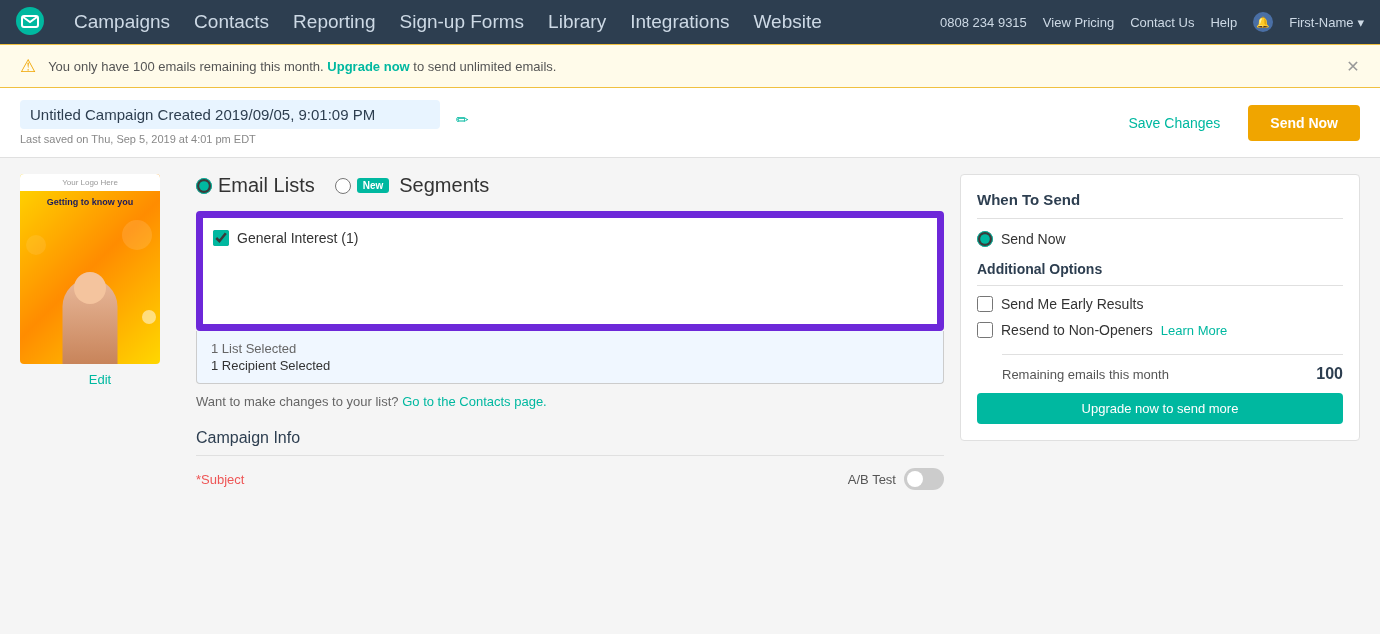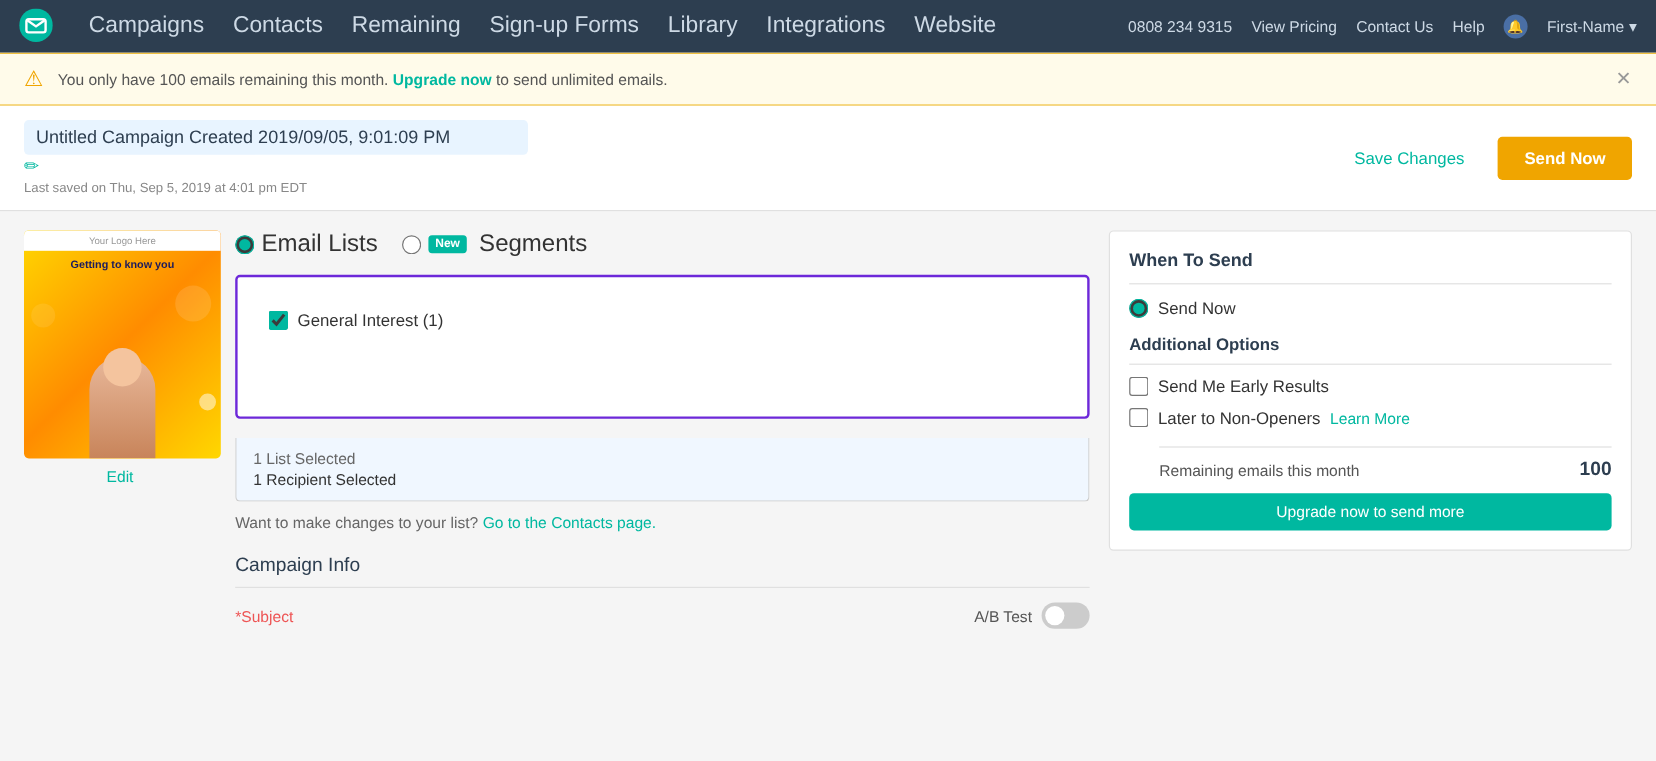--- a/index.html
+++ b/index.html
@@ -20,50 +20,50 @@
     
     .alert-banner { background: #fffbea; border: 1px solid #f0c040; border-left: none; border-right: none; padding: 10px 20px; display: flex; align-items: center; gap: 12px; position: relative; }
     .alert-icon { color: #f0a500; font-size: 18px; }
     .alert-text { font-size: 13px; color: #555; flex: 1; }
     .alert-text a { color: #00b8a0; text-decoration: none; font-weight: bold; }
     .alert-close { position: absolute; right: 16px; top: 50%; transform: translateY(-50%); background: none; border: none; cursor: pointer; color: #999; font-size: 16px; width: 22px; height: 22px; border-radius: 50%; display: flex; align-items: center; justify-content: center; }
 
     
     .header-bar { background: #fff; padding: 12px 20px; display: flex; align-items: center; justify-content: space-between; border-bottom: 1px solid #e0e0e0; }
     .header-left { display: flex; flex-direction: column; }
-    .campaign-title-row { display: flex; align-items: flex-start; gap: 0; flex-direction: column; }
+    .campaign-title-row { display: flex; align-items: flex-end; gap: 16px; }
     .campaign-title-input { font-size: 15px; color: #2d3e50; background: #e8f4ff; border: none; padding: 6px 10px; border-radius: 4px; min-width: 420px; font-weight: 400; }
     .edit-title-icon { color: #00b8a0; cursor: pointer; font-size: 15px; }
     .last-saved { font-size: 11px; color: #888; margin-top: 4px; }
     .header-right { display: flex; align-items: center; gap: 12px; }
     .save-changes-btn { background: none; border: none; color: #00b8a0; font-size: 14px; cursor: pointer; padding: 8px 16px; }
     .send-now-btn { background: #f0a500; color: #fff; border: none; padding: 10px 22px; border-radius: 4px; font-size: 14px; font-weight: 600; cursor: pointer; }
 
     
     .main-content { display: flex; gap: 0; padding: 16px 20px; }
 
     
     .preview-panel { width: 160px; flex-shrink: 0; margin-right: 16px; }
-    .preview-img { width: 164px; height: 190px; background: linear-gradient(135deg, #ffd700 0%, #ff8c00 50%, #ffd700 100%); border-radius: 4px; overflow: hidden; position: relative; display: flex; flex-direction: column; }
+    .preview-img { width: 140px; height: 190px; background: linear-gradient(135deg, #ffd700 0%, #ff8c00 50%, #ffd700 100%); border-radius: 4px; overflow: hidden; position: relative; display: flex; flex-direction: column; }
     .preview-logo-bar { background: #fff; font-size: 8px; color: #999; text-align: center; padding: 4px; }
     .preview-banner-text { font-size: 9px; font-weight: bold; color: #1a1a5e; text-align: center; padding: 6px 4px; line-height: 1.3; }
     .preview-decorations { flex: 1; position: relative; overflow: hidden; }
     .preview-circle { position: absolute; background: rgba(255,255,255,0.3); border-radius: 50%; }
     .preview-edit { text-align: center; margin-top: 8px; color: #00b8a0; font-size: 13px; cursor: pointer; text-decoration: none; display: block; }
 
     
     .recipients-panel { flex: 1; max-width: 760px; }
     .section-title { font-size: 16px; color: #2d3e50; font-weight: 500; margin-bottom: 12px; padding-bottom: 8px; border-bottom: 1px solid #e0e0e0; }
     .radio-group { display: flex; align-items: center; gap: 20px; margin-bottom: 14px; }
     .radio-option { display: flex; align-items: center; gap: 6px; cursor: pointer; }
     .radio-option input[type="radio"] { accent-color: #00b8a0; width: 16px; height: 16px; }
     .radio-label { font-size: 20px; color: #333; }
     .new-badge { background: #00b8a0; color: #fff; font-size: 10px; padding: 2px 6px; border-radius: 3px; margin-right: 4px; font-weight: 600; }
 
-    .lists-box { border: 2px solid #6d28d9; border-radius: 4px; background: #fff; min-height: 120px; padding: 22px; margin-bottom: 16px; }
+    .lists-box { border: 7px solid #6d28d9; border-radius: 4px; background: #fff; min-height: 120px; padding: 6px; margin-bottom: 0; }
     .list-item-check { display: flex; align-items: center; gap: 8px; padding: 6px 4px; }
     .list-item-check input[type="checkbox"] { accent-color: #00b8a0; width: 16px; height: 16px; }
     .list-item-label { font-size: 14px; color: #333; }
 
     .selection-summary { background: #f0f7ff; border: 1px solid #ccc; border-top: none; border-radius: 0 0 4px 4px; padding: 10px 14px; }
     .selection-count { font-size: 13px; color: #666; }
     .selection-recipient { font-size: 13px; color: #333; font-weight: 400; margin-top: 2px; }
 
     .contacts-link-text { font-size: 13px; color: #666; margin-top: 10px; }
     .contacts-link-text a { color: #00b8a0; text-decoration: none; }
@@ -72,21 +72,21 @@
     .campaign-info-section { margin-top: 20px; }
     .subject-row { display: flex; align-items: center; justify-content: space-between; margin-bottom: 8px; }
     .subject-label { font-size: 13px; color: #e55; }
     .ab-test-row { display: flex; align-items: center; gap: 8px; font-size: 13px; color: #555; }
     .toggle-switch { position: relative; width: 40px; height: 22px; }
     .toggle-switch input { opacity: 0; width: 0; height: 0; }
     .toggle-slider { position: absolute; top: 0; left: 0; right: 0; bottom: 0; background: #ccc; border-radius: 22px; cursor: pointer; }
     .toggle-slider::before { content: ''; position: absolute; width: 16px; height: 16px; left: 3px; bottom: 3px; background: #fff; border-radius: 50%; transition: 0.2s; }
 
     
-    .right-panel { width: 436px; flex-shrink: 0; margin-left: 16px; }
+    .right-panel { width: 400px; flex-shrink: 0; margin-left: 16px; }
     .when-to-send-box { background: #fff; border: 1px solid #e0e0e0; border-radius: 4px; padding: 16px; }
     .when-title { font-size: 15px; color: #2d3e50; font-weight: 600; margin-bottom: 12px; padding-bottom: 10px; border-bottom: 1px solid #e0e0e0; }
     .send-option { display: flex; align-items: center; gap: 8px; margin-bottom: 12px; cursor: pointer; }
     .send-option input[type="radio"] { accent-color: #00b8a0; width: 16px; height: 16px; }
     .send-option-label { font-size: 14px; color: #333; }
     .send-option-label.disabled { color: #aaa; }
     .info-icon { display: inline-flex; width: 16px; height: 16px; background: #aaa; color: #fff; border-radius: 50%; font-size: 10px; align-items: center; justify-content: center; margin-left: 4px; }
 
     .additional-options-title { font-size: 14px; color: #2d3e50; font-weight: 600; margin-top: 14px; margin-bottom: 10px; padding-bottom: 8px; border-bottom: 1px solid #e0e0e0; }
     .option-row { display: flex; align-items: center; gap: 8px; margin-bottom: 10px; cursor: pointer; }
@@ -109,21 +109,21 @@
   <div class="nav-logo">
     <svg viewBox="0 0 28 28" fill="none">
       <circle cx="14" cy="14" r="14" fill="#00b8a0"></circle>
       <path d="M7 10l7 5 7-5" stroke="#fff" stroke-width="2" fill="none"></path>
       <rect x="6" y="9" width="16" height="11" rx="2" stroke="#fff" stroke-width="2" fill="none"></rect>
     </svg>
   </div>
   <div class="nav-links">
     <span class="nav-link">Campaigns</span>
     <span class="nav-link">Contacts</span>
-    <span class="nav-link">Remaining</span>
+    <span class="nav-link">Reporting</span>
     <span class="nav-link">Sign-up Forms</span>
     <span class="nav-link">Library</span>
     <span class="nav-link">Integrations</span>
     <span class="nav-link">Website</span>
   </div>
   <div class="nav-right">
     <span class="nav-phone">0808 234 9315</span>
     <span class="nav-right-link">View Pricing</span>
     <span class="nav-right-link">Contact Us</span>
     <span class="nav-right-link">Help</span>
@@ -236,21 +236,21 @@
 
         <div class="additional-options-title">Additional Options</div>
 
         <label class="option-row">
           <input type="checkbox" style="">
           <span class="option-label">Send Me Early Results</span>
         </label>
 
         <label class="option-row">
           <input type="checkbox" style="">
-          <span class="option-label">Later to Non-Openers</span>
+          <span class="option-label">Resend to Non-Openers</span>
           <a href="#" class="learn-more-link">Learn More</a>
         </label>
 
         <div class="remaining-row">
           <span class="remaining-label">Remaining emails this month</span>
           <span class="remaining-count">100</span>
         </div>
         <button class="upgrade-btn">Upgrade now to send more</button>
       </div>
     </div>

